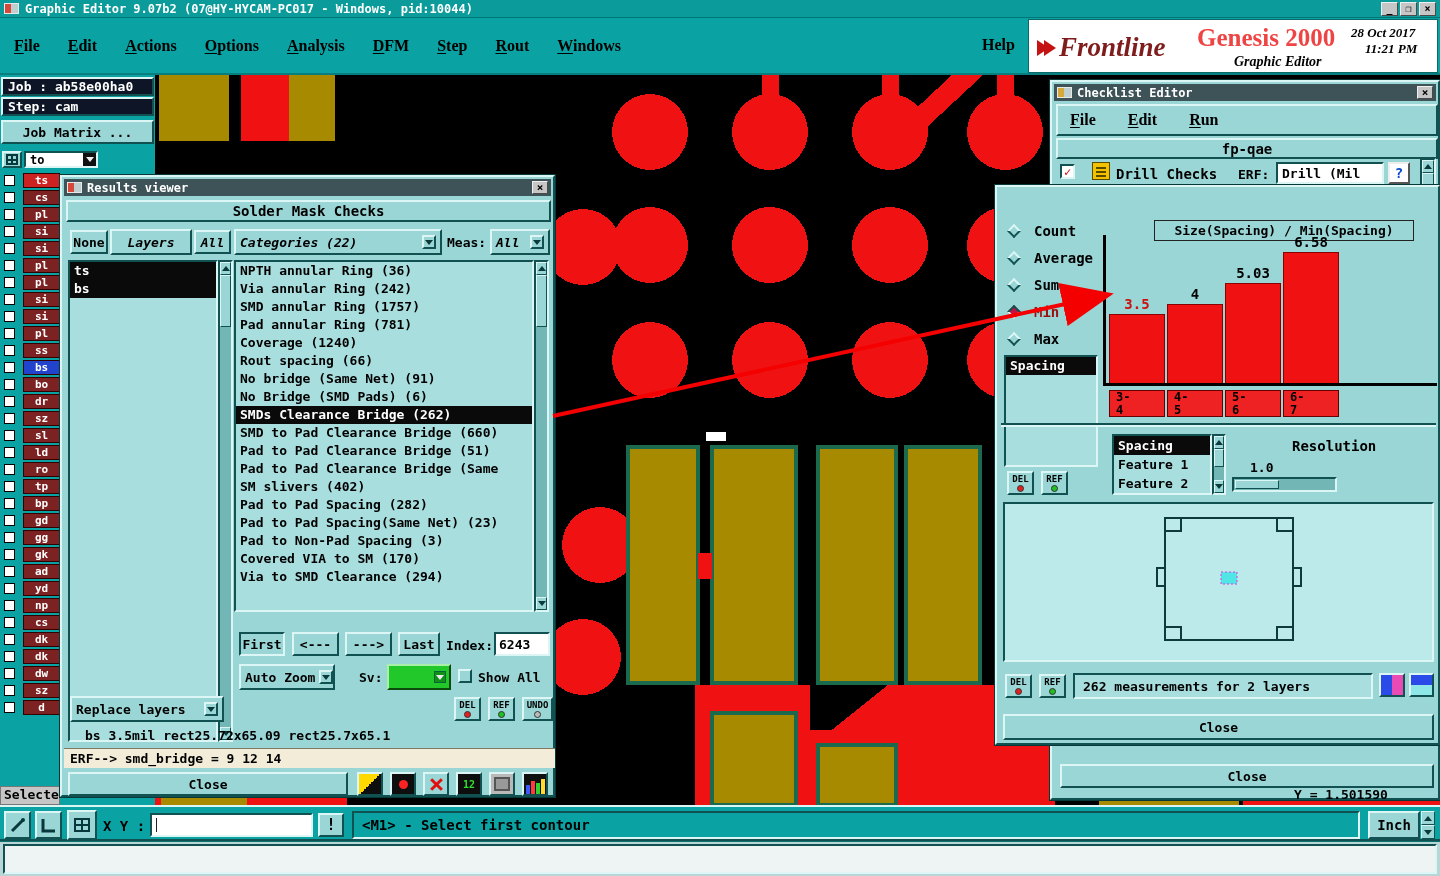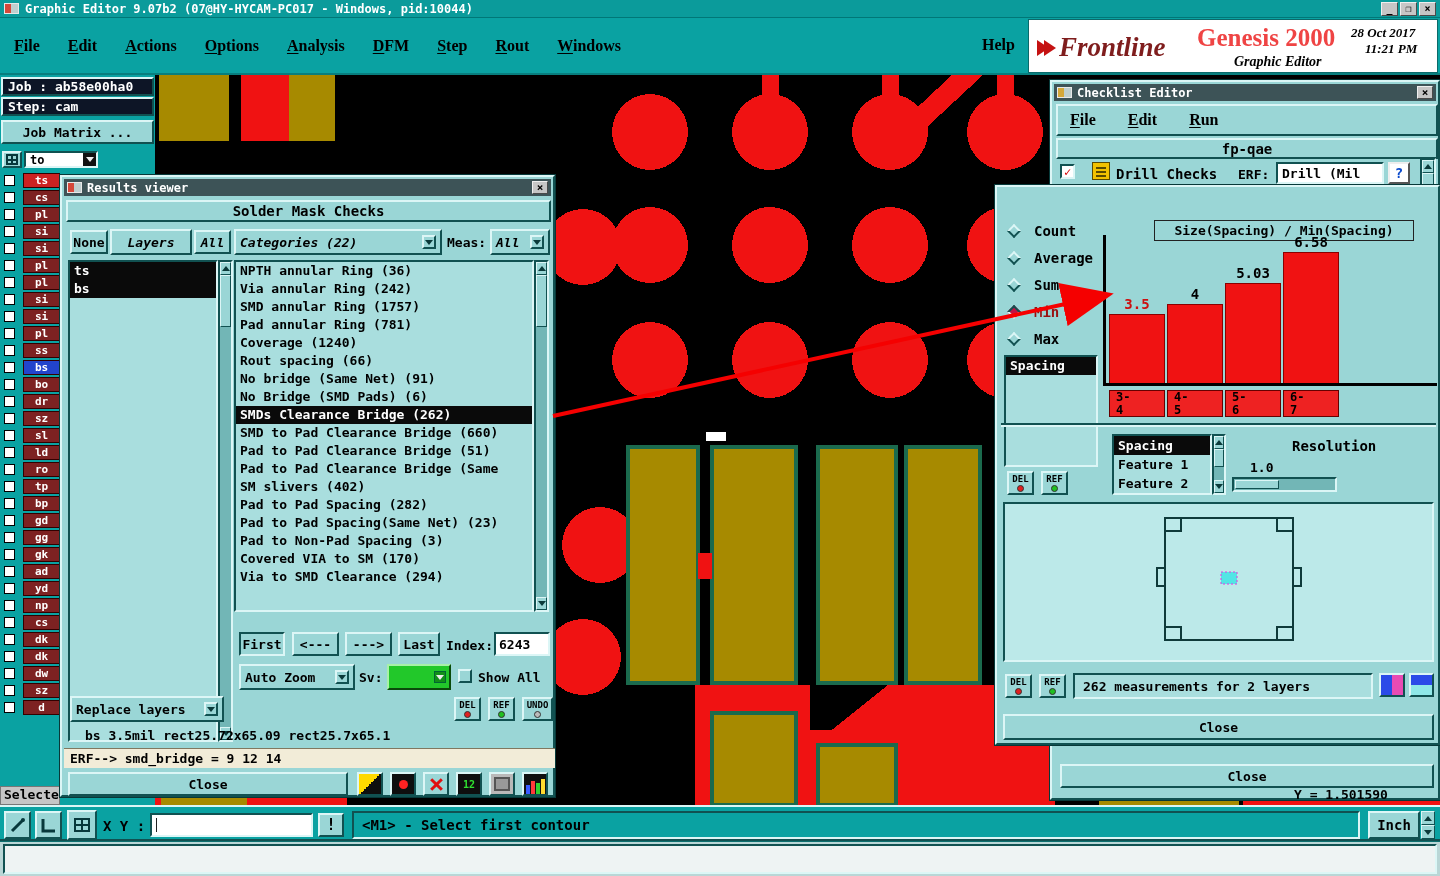--- a/index.html
+++ b/index.html
@@ -400,21 +400,21 @@
       <div class="sc-btn">
           <span class="tri-down"></span>
         </div>
     </div>
     <div class="btn pressed" style="left:177px;top:455px;width:46px;height:24px">First</div>
     <div class="btn" style="left:230px;top:455px;width:47px;height:24px">&lt;---</div>
     <div class="btn" style="left:283px;top:455px;width:47px;height:24px">---&gt;</div>
     <div class="btn" style="left:336px;top:455px;width:42px;height:24px">Last</div>
     <span class="lbl" style="left:384px;top:461px">Index:</span>
     <div class="abs sunken" style="left:432px;top:455px;width:56px;height:24px;background:#FFF;display:flex;align-items:center;padding-left:3px;font-weight:bold;font-size:13px">6243</div>
-    <div class="combo" style="left:177px;top:487px;width:116px;height:26px">
+    <div class="combo" style="left:177px;top:487px;width:96px;height:26px">
       <span>Auto Zoom</span>
       <span class="nub">
           <span class="tri-down"></span>
         </span>
     </div>
     <span class="lbl" style="left:297px;top:493px">Sv:</span>
     <div class="abs" style="left:325px;top:487px;width:64px;height:26px;background:#22C82A;border:2px solid;border-color:#A8F0A8 #0A4A0A #0A4A0A #A8F0A8;display:flex;align-items:center;justify-content:flex-end;padding-right:3px">
       <span style="width:12px;height:12px;background:#119018;border:1px solid #063;display:flex;align-items:center;justify-content:center">
           <span class="tri-down w"></span>
         </span>

